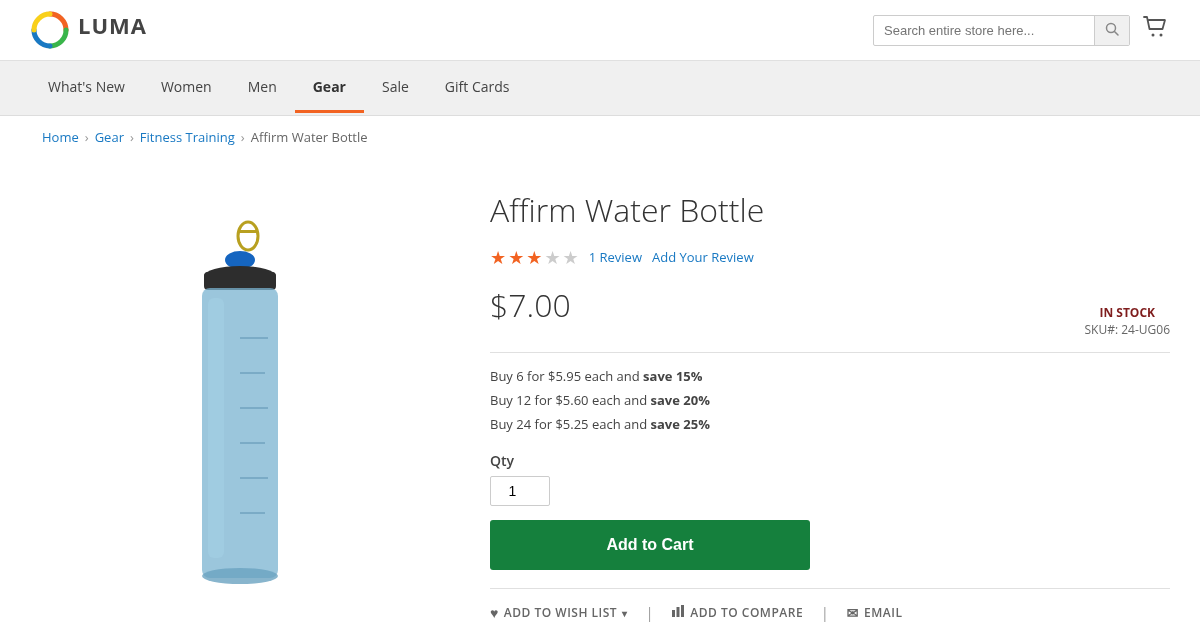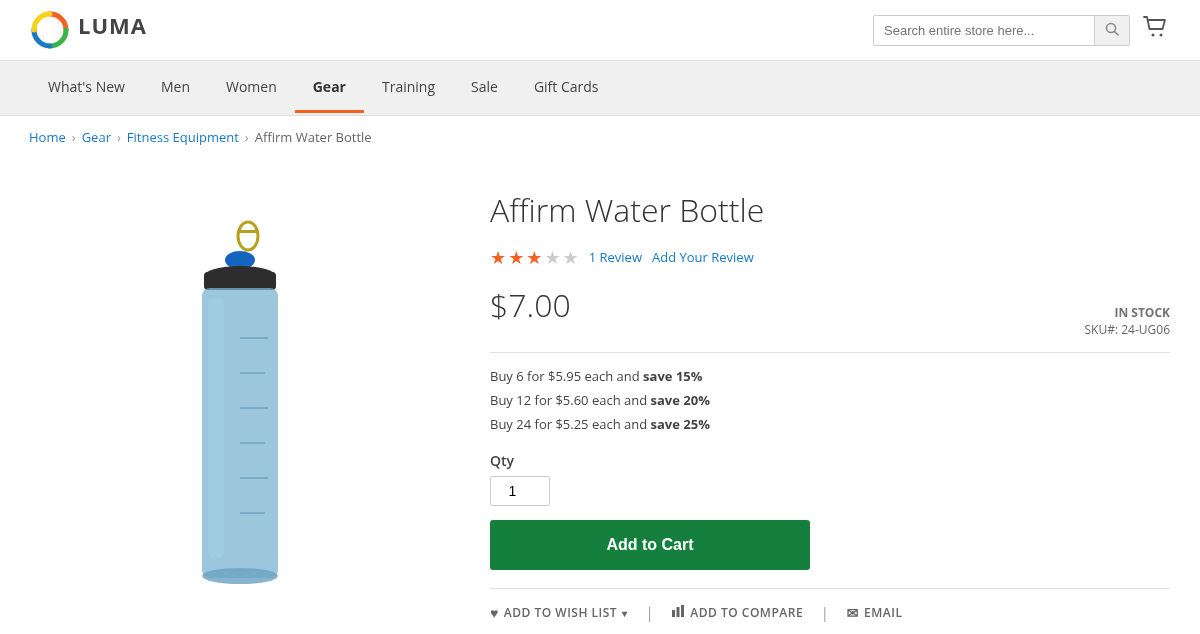--- a/index.html
+++ b/index.html
@@ -15,21 +15,21 @@
     .search-btn { background: #f0f0f0; border: none; padding: 6px 10px; cursor: pointer; border-left: 1px solid #ccc; }
     .cart-icon { font-size: 22px; color: #555; cursor: pointer; position: relative; }
 
     
     .nav { background: #f0f0f0; border-bottom: 1px solid #ddd; }
     .nav ul { display: flex; list-style: none; padding: 2px 30px; }
     .nav ul li a { display: block; padding: 14px 18px; text-decoration: none; color: #444; font-size: 14px; font-weight: 500; }
     .nav ul li.active a { color: #333; border-bottom: 3px solid #f26322; font-weight: 700; }
 
     
-    .breadcrumb { padding: 12px 29px; display: flex; align-items: center; gap: 6px; font-size: 13px; }
+    .breadcrumb { padding: 12px 42px; display: flex; align-items: center; gap: 6px; font-size: 13px; }
     .breadcrumb a { color: #1979c3; text-decoration: none; }
     .breadcrumb .sep { color: #999; }
     .breadcrumb .current { color: #666; }
 
     
     .main { display: flex; padding: 20px 30px; gap: 40px; max-width: 1200px; }
     .product-image-area { flex: 0 0 420px; display: flex; align-items: flex-start; justify-content: center; padding-top: 20px; }
 
     
     .bottle-container { width: 320px; height: 420px; display: flex; align-items: center; justify-content: center; }
@@ -41,21 +41,21 @@
     .stars { display: flex; gap: 2px; }
     .star { font-size: 18px; }
     .star.filled { color: #f26322; }
     .star.empty { color: #ccc; }
     .review-link { color: #1979c3; text-decoration: none; font-size: 13px; }
     .add-review-link { color: #1979c3; text-decoration: none; font-size: 13px; }
 
     .price-row { display: flex; align-items: baseline; justify-content: space-between; border-bottom: 1px solid #e0e0e0; padding-bottom: 14px; margin-bottom: 14px; }
     .price { font-size: 32px; font-weight: 300; color: #333; }
     .stock-info { text-align: right; }
-    .in-stock { color: #737373; font-size: 12px; font-weight: 700; text-transform: uppercase; }
+    .in-stock { color: #7f1d1d; font-size: 12px; font-weight: 700; text-transform: uppercase; text-align: center; }
     .sku { font-size: 12px; color: #666; }
 
     .bulk-pricing { margin-bottom: 18px; }
     .bulk-pricing p { margin-bottom: 6px; font-size: 13px; color: #444; }
     .bulk-pricing strong { font-weight: 700; }
 
     .qty-section { margin-bottom: 14px; }
     .qty-label { font-size: 14px; font-weight: 600; margin-bottom: 6px; color: #444; }
     .qty-input { width: 60px; padding: 6px 8px; border: 1px solid #ccc; border-radius: 2px; font-size: 14px; text-align: center; }
 
@@ -104,46 +104,43 @@
     </div>
   </div>
 </div>
 
 <nav class="nav">
   <ul>
     <li>
       <a href="#">What's New</a>
     </li>
     <li>
+      <a href="#">Women</a>
+    </li>
+    <li>
       <a href="#">Men</a>
-    </li>
-    <li>
-      <a href="#">Women</a>
     </li>
     <li class="active">
       <a href="#">Gear</a>
-    </li>
-    <li>
-      <a href="#">Training</a>
     </li>
     <li>
       <a href="#">Sale</a>
     </li>
     <li>
       <a href="#">Gift Cards</a>
     </li>
   </ul>
 </nav>
 
 <div class="breadcrumb">
   <a href="#">Home</a>
   <span class="sep">›</span>
   <a href="#">Gear</a>
   <span class="sep">›</span>
-  <a href="#">Fitness Equipment</a>
+  <a href="#">Fitness Training</a>
   <span class="sep">›</span>
   <span class="current">Affirm Water Bottle</span>
 </div>
 
 <div class="main">
 
   <div class="product-image-area">
     <div class="bottle-container">
       <svg width="200" height="400" viewBox="0 0 200 400">
 

